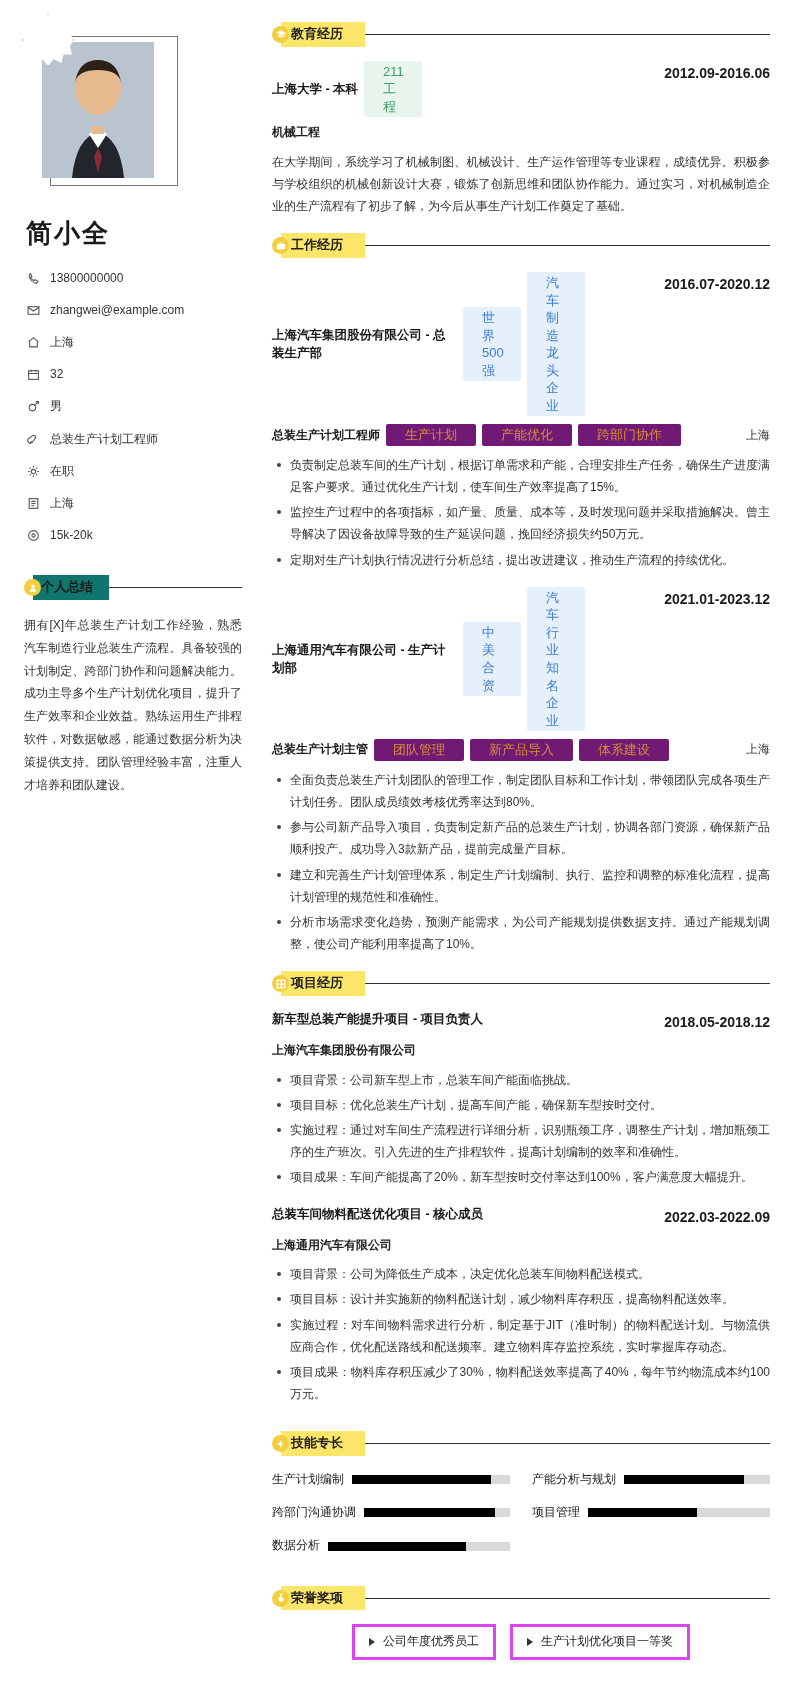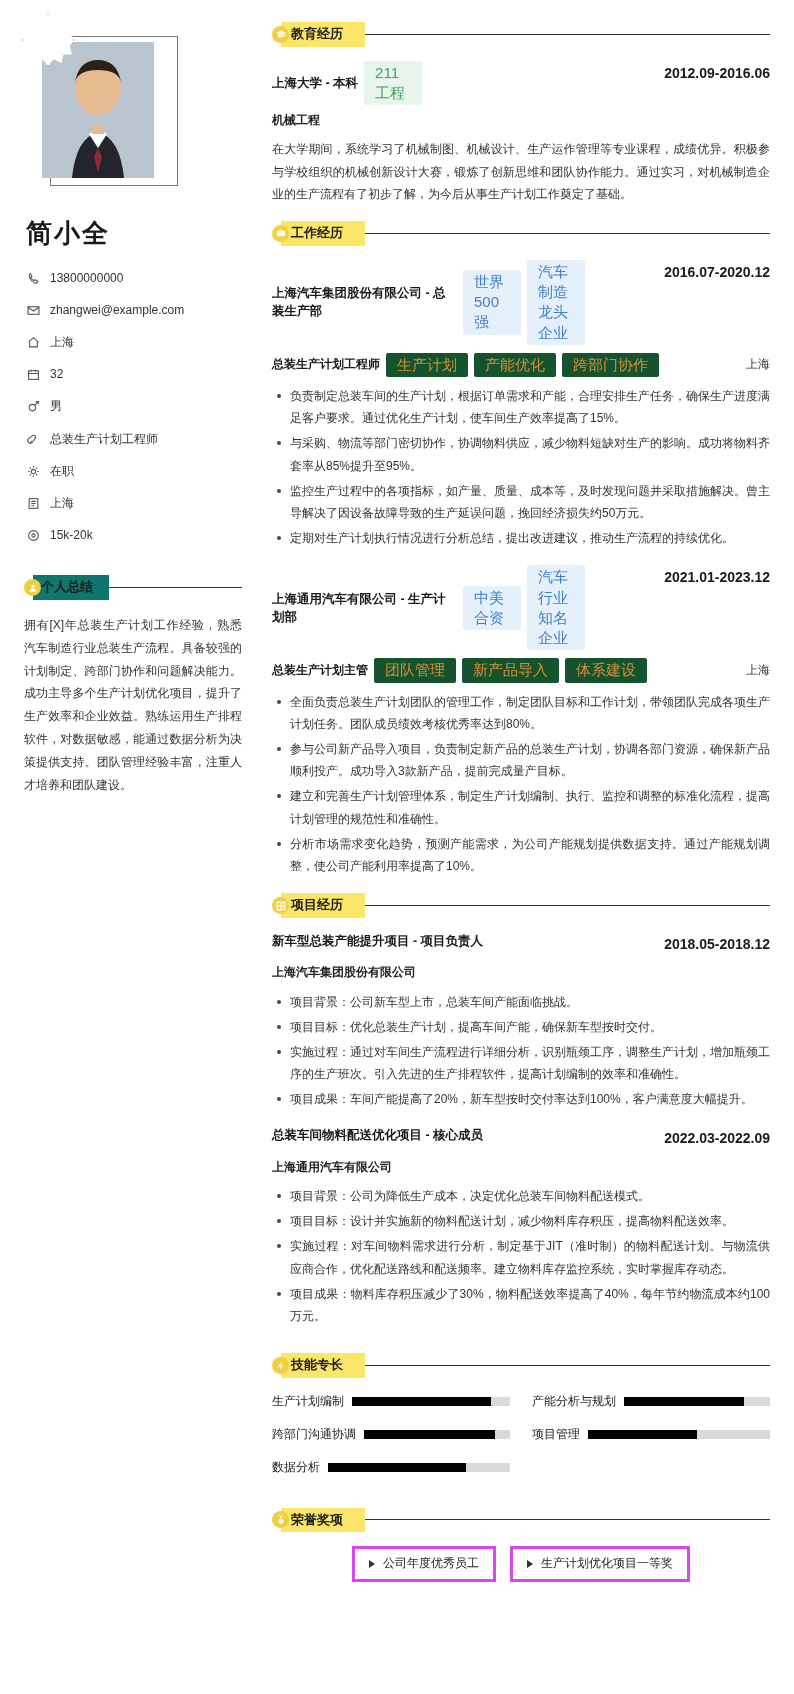--- a/index.html
+++ b/index.html
@@ -194,29 +194,29 @@
   }
   .date {
     font-size: 14px;
     font-weight: bold;
     color: #1a1a1a;
     white-space: nowrap;
     flex: 0 0 auto;
     padding-top: 1px;
   }
   .tag {
-    font-size: 15px;
-    padding: 2px 11px;
+    font-size: 13px;
+    padding: 2px 19px;
     border-radius: 2px;
     line-height: 1.35;
     display: inline-block;
     max-width: 58px;
   }
   .tag-blue { background: #e6f0fb; color: #3f7fd0; }
-  .tag-orange { background: #14532d; color: #d98f36; }
+  .tag-orange { background: #701a75; color: #d98f36; }
   .tag-green { background: #e7f5ec; color: #3f9e63; }
 
   .subrow {
     display: flex;
     align-items: center;
     justify-content: space-between;
     gap: 8px;
     margin-top: 8px;
   }
   .role {
@@ -483,21 +483,20 @@
           <div class="row-main">
             <span class="role">总装生产计划工程师</span>
             <span class="tag tag-orange" style="max-width:none">生产计划</span>
             <span class="tag tag-orange" style="max-width:none">产能优化</span>
             <span class="tag tag-orange" style="max-width:none">跨部门协作</span>
           </div>
           <span class="loc">上海</span>
         </div>
         <ul class="bullets">
           <li>负责制定总装车间的生产计划，根据订单需求和产能，合理安排生产任务，确保生产进度满足客户要求。通过优化生产计划，使车间生产效率提高了15%。</li>
-          <li>与采购、物流等部门密切协作，协调物料供应，减少物料短缺对生产的影响。成功将物料齐套率从85%提升至95%。</li>
           <li>监控生产过程中的各项指标，如产量、质量、成本等，及时发现问题并采取措施解决。曾主导解决了因设备故障导致的生产延误问题，挽回经济损失约50万元。</li>
           <li>定期对生产计划执行情况进行分析总结，提出改进建议，推动生产流程的持续优化。</li>
         </ul>
       </div>
 
       <div class="entry">
         <div class="row">
           <div class="row-main">
             <span class="org">上海通用汽车有限公司 - 生产计划部</span>
             <span class="tag tag-blue">中美合资</span>

